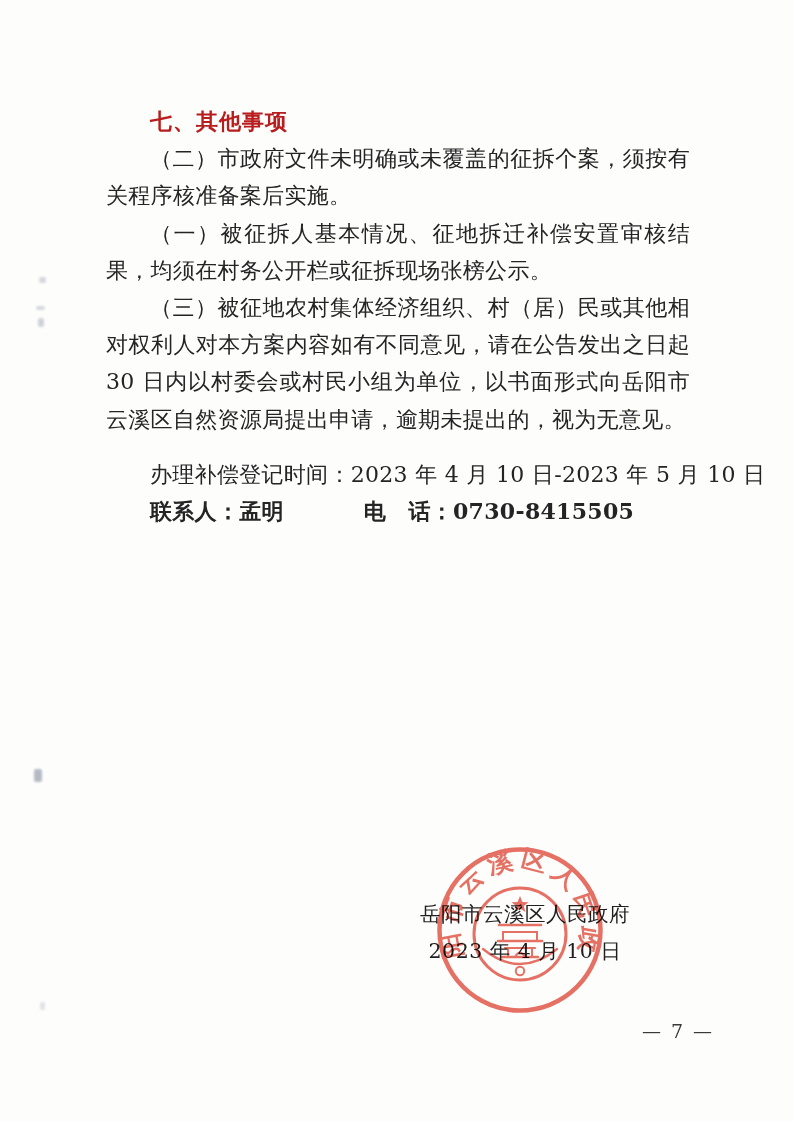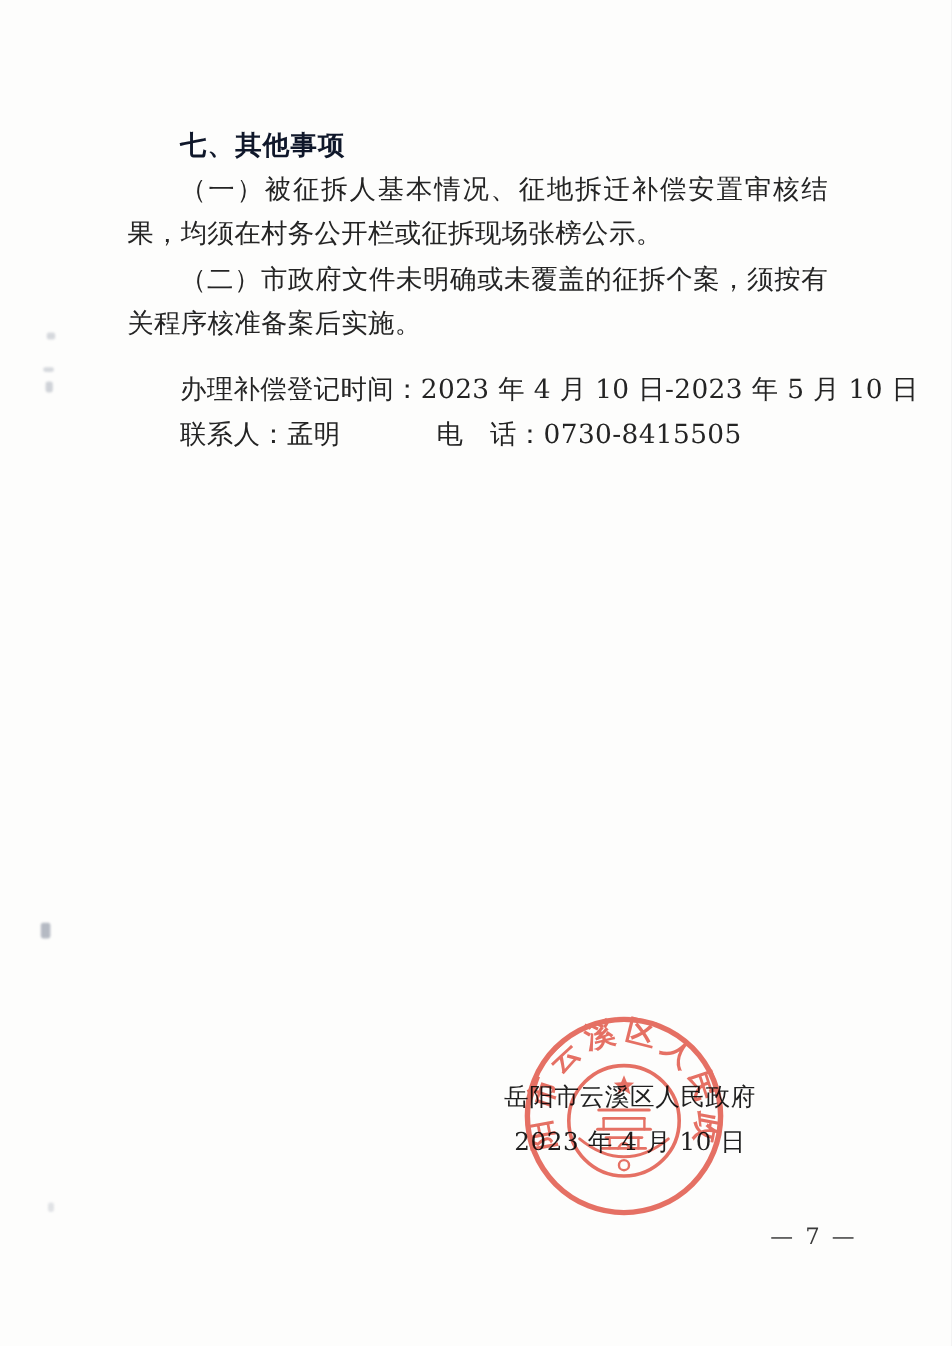--- a/index.html
+++ b/index.html
@@ -18,39 +18,40 @@
     top: 103px;
     width: 584px;
     font-size: 22px;
     line-height: 37.2px;
     text-align: justify;
   }
   .heading {
     font-weight: 700;
     text-indent: 44px;
     letter-spacing: 1px;
-    color: #0f172a;
+    color: #b91c1c;
   }
   .para {
     margin: 0;
     text-indent: 44px;
     letter-spacing: 0.3px;
   }
   .registration {
     margin-top: 18px;
   }
   .reg-line {
     text-indent: 44px;
     letter-spacing: 0.3px;
     white-space: nowrap;
   }
   .contact-line {
     padding-left: 44px;
     letter-spacing: 0.3px;
     white-space: nowrap;
+    font-weight: bold;
   }
   .contact-gap {
     display: inline-block;
     width: 80px;
   }
   .signature {
     position: absolute;
     left: 418px;
     top: 896px;
     width: 214px;
@@ -98,22 +99,23 @@
 <div class="page">
 
   <div class="artifact a1"></div>
   <div class="artifact a2"></div>
   <div class="artifact a3"></div>
   <div class="artifact a4"></div>
   <div class="artifact a5"></div>
 
   <div class="content">
     <div class="heading">七、其他事项</div>
+    <p class="para">（二）市政府文件未明确或未覆盖的征拆个案，须按有关程序核准备案后实施。</p>
     <p class="para">（一）被征拆人基本情况、征地拆迁补偿安置审核结果，均须在村务公开栏或征拆现场张榜公示。</p>
-    <p class="para">（二）市政府文件未明确或未覆盖的征拆个案，须按有关程序核准备案后实施。</p>
+    <p class="para">（三）被征地农村集体经济组织、村（居）民或其他相对权利人对本方案内容如有不同意见，请在公告发出之日起 30 日内以村委会或村民小组为单位，以书面形式向岳阳市云溪区自然资源局提出申请，逾期未提出的，视为无意见。</p>
 
     <div class="registration">
       <div class="reg-line">
         <span>办理补偿登记时间：</span><span>2023 年 4 月 10 日-2023 年 5 月 10 日</span>
       </div>
       <div class="contact-line">
         <span>联系人：</span><span>孟明</span><span class="contact-gap"></span><span>电　话：</span><span>0730-8415505</span>
       </div>
     </div>
   </div>

